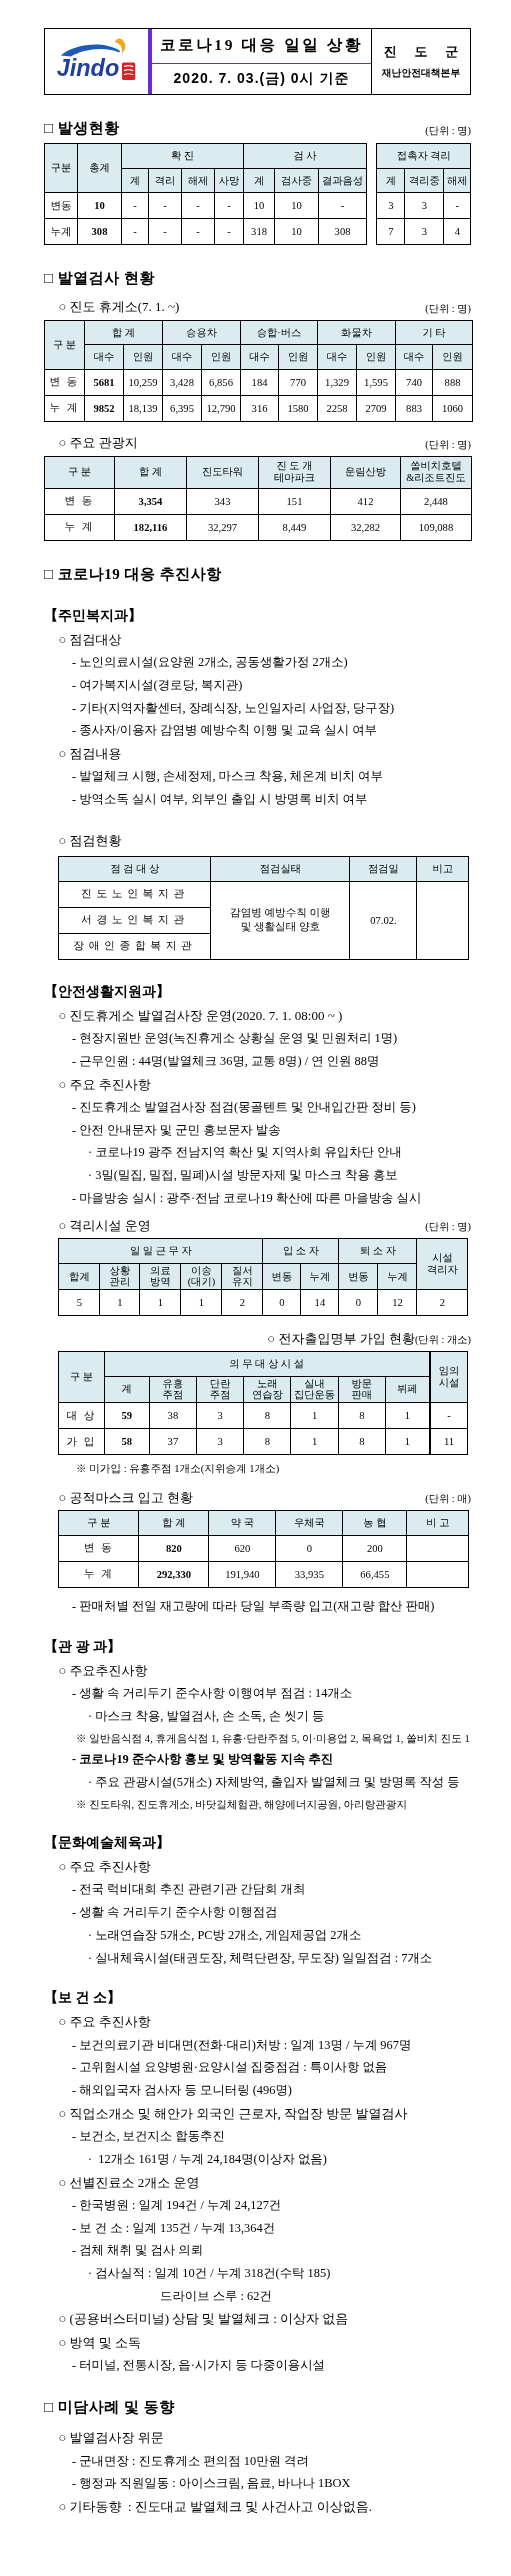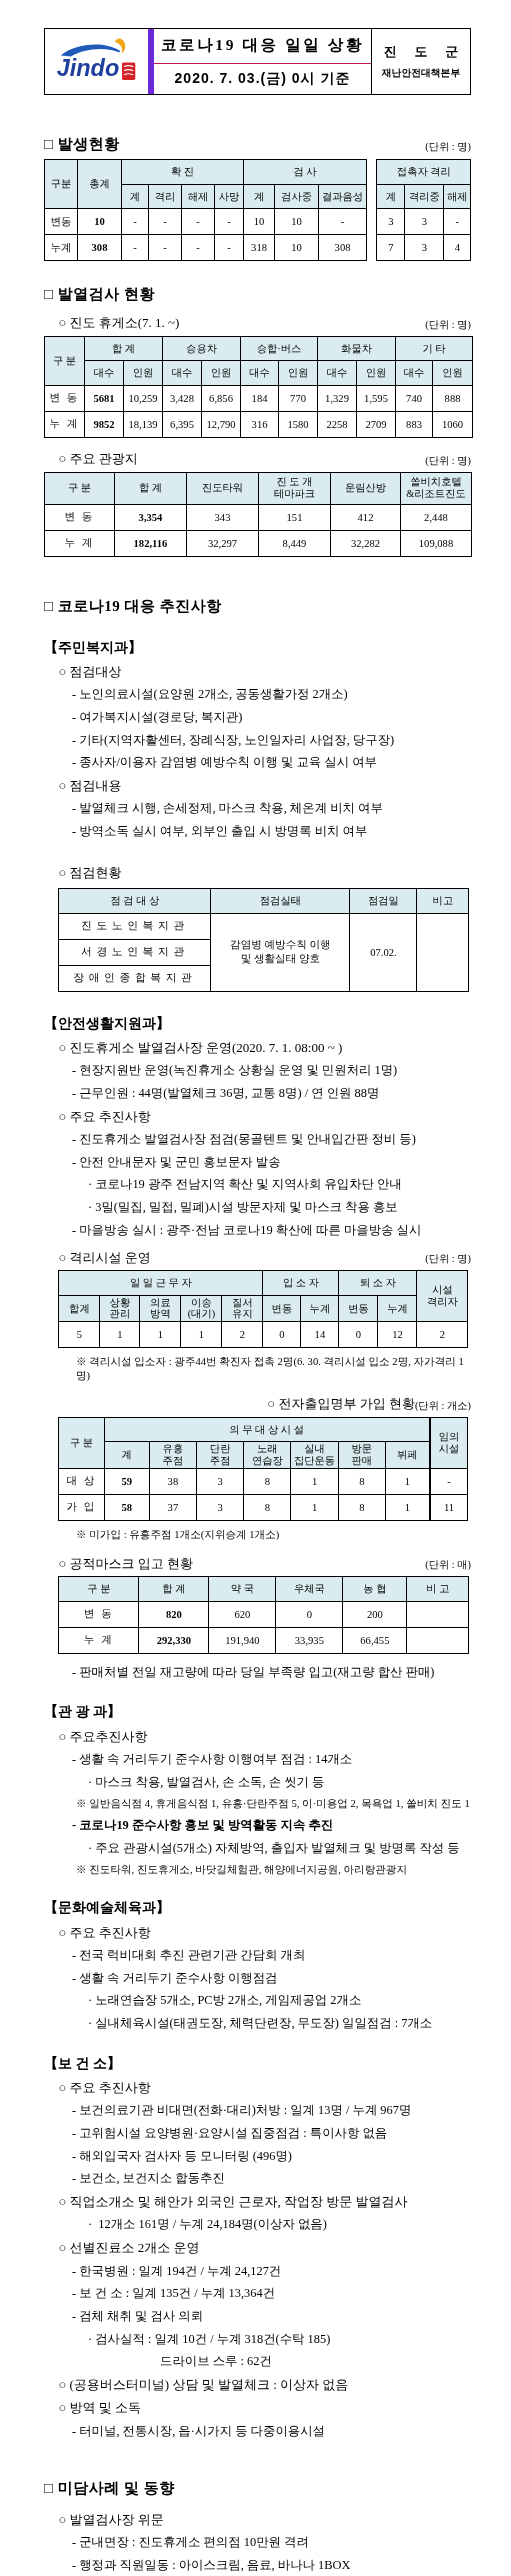--- a/index.html
+++ b/index.html
@@ -1,41 +1,41 @@
 <!DOCTYPE html>
 <html lang="ko" style="font-size:8.2px"><head>
 <meta charset="utf-8">
 <style>
   html,body{margin:0;padding:0;background:#ffffff;}
   body{font-family:"Liberation Serif","DejaVu Serif",serif;color:#000;}
   .page{width:511px;min-height:2854px;box-sizing:border-box;padding:28px 40px 31px 44px;background:#fff;}
 
   
   .doc-header{display:flex;border:1.5px solid #000;height:65px;align-items:stretch;}
-  .dh-logo{width:103px;border-right:6px solid #6d28d9;display:flex;align-items:center;justify-content:center;}
+  .dh-logo{width:103px;border-right:4px solid #6d28d9;display:flex;align-items:center;justify-content:center;}
   .dh-mid{flex:1;display:flex;flex-direction:column;border-right:1px solid #000;}
   .dh-title{flex:1.1;display:flex;align-items:center;justify-content:center;font-size:15.5px;font-weight:bold;letter-spacing:2.6px;border-bottom:1px solid #be185d;}
   .dh-date{flex:1;display:flex;align-items:center;justify-content:center;font-size:14px;font-weight:bold;font-family:"Liberation Sans","DejaVu Sans",sans-serif;letter-spacing:1px;}
   .dh-org{width:98px;display:flex;flex-direction:column;align-items:center;justify-content:center;gap:5.2px;}
   .dh-org .l1{font-size:13px;font-weight:bold;letter-spacing:7.2px;text-indent:7.2px;}
   .dh-org .l2{font-size:9.8px;font-weight:bold;}
 
   
   .hrow{display:flex;justify-content:space-between;align-items:flex-end;}
   .sec-title{font-size:15px;font-weight:bold;letter-spacing:0.5px;}
   .unit{font-size:10.3px;}
   .dept{font-size:14px;font-weight:bold;margin:23px 0 3.1px;}
   .ln{font-size:12.4px;margin:7.2px 0;white-space:pre-wrap;line-height:1.25;}
   .circ{padding-left:14.4px;font-size:13px;}
   .dash{padding-left:28px;}
   .dot{padding-left:44px;}
   .note{padding-left:32px;font-size:10.6px;}
   .cont{padding-left:116px;}
   .mt-sec{margin-top:24px;}
-  .mt-big{margin-top:40px;}
+  .mt-big{margin-top:24px;}
   .boldln{font-weight:bold;}
 
   
   table{border-collapse:collapse;table-layout:fixed;}
   .tbl{border:1.5px solid #000;}
   .tbl th,.tbl td{border:0.8px solid #000;text-align:center;vertical-align:middle;padding:1px 1px;white-space:pre-line;}
   .tbl th{background:#daecef;font-weight:normal;font-size:10.3px;height:21.6px;line-height:1.15;}
   .tbl td{font-size:10.6px;height:23px;}
   .tbl .lbl{letter-spacing:2.1px;}
   .bold{font-weight:bold;}
@@ -376,21 +376,20 @@
       <td>1</td>
       <td>2</td>
       <td>0</td>
       <td>14</td>
       <td>0</td>
       <td>12</td>
       <td>2</td>
     </tr>
     </tbody>
   </table>
-  <div class="ln note">※ 격리시설 입소자 : 광주44번 확진자 접촉 2명(6. 30. 격리시설 입소 2명, 자가격리 1명)</div>
 
   <div class="hrow" style="margin-top:14.4px;justify-content:flex-end;">
     <div class="ln circ" style="margin:0;">○ 전자출입명부 가입 현황</div>
     <div class="unit">(단위 : 개소)</div>
   </div>
   <table class="tbl t-entry t-indent">
     <colgroup>
         <col style="width:45px">
         <col style="width:45px">
         <col style="width:47px">
@@ -504,22 +503,22 @@
   <div class="ln dash">- 전국 럭비대회 추진 관련기관 간담회 개최</div>
   <div class="ln dash">- 생활 속 거리두기 준수사항 이행점검</div>
   <div class="ln dot">· 노래연습장 5개소, PC방 2개소, 게임제공업 2개소</div>
   <div class="ln dot">· 실내체육시설(태권도장, 체력단련장, 무도장) 일일점검 : 7개소</div>
 
   <div class="dept">【보 건 소】</div>
   <div class="ln circ">○ 주요 추진사항</div>
   <div class="ln dash">- 보건의료기관 비대면(전화·대리)처방 : 일계 13명 / 누계 967명</div>
   <div class="ln dash">- 고위험시설 요양병원·요양시설 집중점검 : 특이사항 없음</div>
   <div class="ln dash">- 해외입국자 검사자 등 모니터링 (496명)</div>
+  <div class="ln circ">○ 직업소개소 및 해안가 외국인 근로자, 작업장 방문 발열검사</div>
   <div class="ln dash">- 보건소, 보건지소 합동추진</div>
-  <div class="ln circ">○ 직업소개소 및 해안가 외국인 근로자, 작업장 방문 발열검사</div>
   <div class="ln dot">·  12개소 161명 / 누계 24,184명(이상자 없음)</div>
   <div class="ln circ">○ 선별진료소 2개소 운영</div>
   <div class="ln dash">- 한국병원 : 일계 194건 / 누계 24,127건</div>
   <div class="ln dash">- 보 건 소 : 일계 135건 / 누계 13,364건</div>
   <div class="ln dash">- 검체 채취 및 검사 의뢰</div>
   <div class="ln dot">· 검사실적 : 일계 10건 / 누계 318건(수탁 185)</div>
   <div class="ln cont">드라이브 스루 : 62건</div>
   <div class="ln circ">○ (공용버스터미널) 상담 및 발열체크 : 이상자 없음</div>
   <div class="ln circ">○ 방역 및 소독</div>
   <div class="ln dash">- 터미널, 전통시장, 읍·시가지 등 다중이용시설</div>

